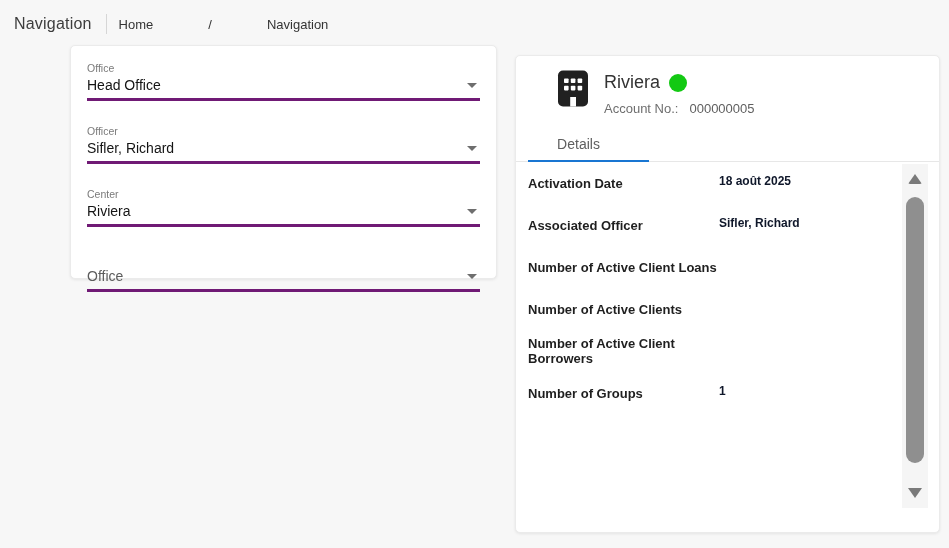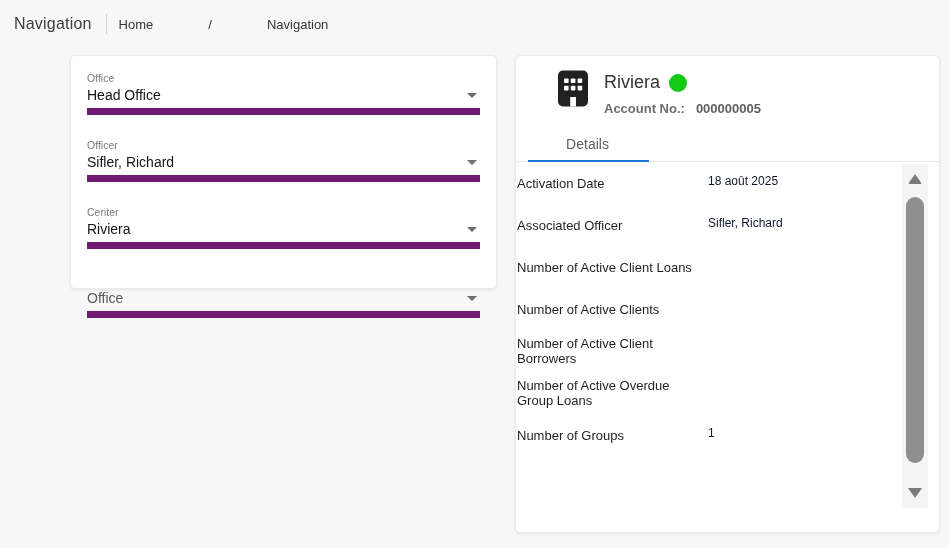--- a/index.html
+++ b/index.html
@@ -31,29 +31,29 @@
   .breadcrumb .sep { margin: 0 7px; color: #343434; }
 
   
   .card {
     position: absolute;
     background: #ffffff;
     border: 1px solid #ebebeb;
     border-radius: 5px;
     box-shadow: 0 1px 3px rgba(0,0,0,0.08);
   }
-  .filter-card { left: 70px; top: 55px; width: 427px; height: 234px; padding: 16px 16px 0 16px; }
+  .filter-card { left: 70px; top: 45px; width: 427px; height: 234px; padding: 16px 16px 0 16px; }
   .entity-card { left: 515px; top: 55px; width: 425px; height: 478px; }
 
   
   .field { margin-bottom: 24px; }
   .field-label { font-size: 10.5px; color: #7a7a7a; margin-bottom: 3px; }
   .field-row {
     display: flex; align-items: center; justify-content: space-between;
-    border-bottom: 7px solid #701a75;
+    border-bottom: 3px solid #701a75;
     padding-bottom: 5px;
     cursor: pointer;
   }
   .field-value { font-size: 14px; color: #141414; }
   .field-value.placeholder { color: #5c5c5c; }
   .caret {
     width: 0; height: 0;
     border-left: 5px solid transparent;
     border-right: 5px solid transparent;
     border-top: 5px solid #6e6e6e;
@@ -68,45 +68,45 @@
     height: 70px;
   }
   .building-icon { width: 32px; height: 37px; flex: 0 0 auto; margin-right: 15px; }
   .title-block { padding-top: 0; }
   .title-row { display: flex; align-items: center; height: 25px; }
   .entity-title { font-size: 18px; color: #333; }
   .status-dot {
     width: 18px; height: 18px; border-radius: 50%;
     background: #13c913; margin-left: 9px; display: inline-block;
   }
-  .account-row { margin-top: 6px; font-size: 13px; color: #6e6e6e; font-weight: bold; }
+  .account-row { margin-top: 6px; font-size: 13px; color: #6e6e6e; }
   .account-number { margin-left: 11px; color: #5f5f5f; }
 
   
   .tabbar {
     position: relative;
     height: 36px;
     border-bottom: 1px solid #e7e7e7;
     margin-top: 0;
   }
   .tab {
-    position: absolute; left: 11px; top: 0;
+    position: absolute; left: 2px; top: 0;
     width: 121px; height: 36px;
     display: flex; align-items: center; justify-content: center;
     font-size: 14px; color: #5f5f5f;
     cursor: pointer;
   }
   .ink-bar {
     position: absolute; left: 12px; bottom: -1px;
     width: 121px; height: 2px;
     background: #1976d2;
   }
 
   
-  .details-list { padding-left: 1px; padding-top: 0; }
+  .details-list { padding-left: 12px; padding-top: 0; font-weight: bold; }
   .detail-row { height: 42px; display: flex; align-items: center; }
   .detail-label { width: 191px; flex: 0 0 auto; font-size: 13px; color: #1f1f1f; }
   .detail-value { font-size: 12px; color: #0f172a; position: relative; top: -2px; }
 
   
   .scrollbar {
     position: absolute; top: 108px; right: 11px;
     width: 26px; height: 344px;
     background: #f5f5f5;
   }
@@ -227,24 +227,20 @@
     </div>
     <div class="detail-row">
       <span class="detail-label">Number of Active Clients</span>
       <span class="detail-value"></span>
     </div>
     <div class="detail-row">
       <span class="detail-label">Number of Active Client Borrowers</span>
       <span class="detail-value"></span>
     </div>
     <div class="detail-row">
-      <span class="detail-label">Number of Active Overdue Group Loans</span>
-      <span class="detail-value"></span>
-    </div>
-    <div class="detail-row">
       <span class="detail-label">Number of Groups</span>
       <span class="detail-value">1</span>
     </div>
   </div>
 
   <div class="scrollbar">
     <div class="sb-btn sb-up">
       <span class="tri-up"></span>
     </div>
     <div class="sb-thumb"></div>

